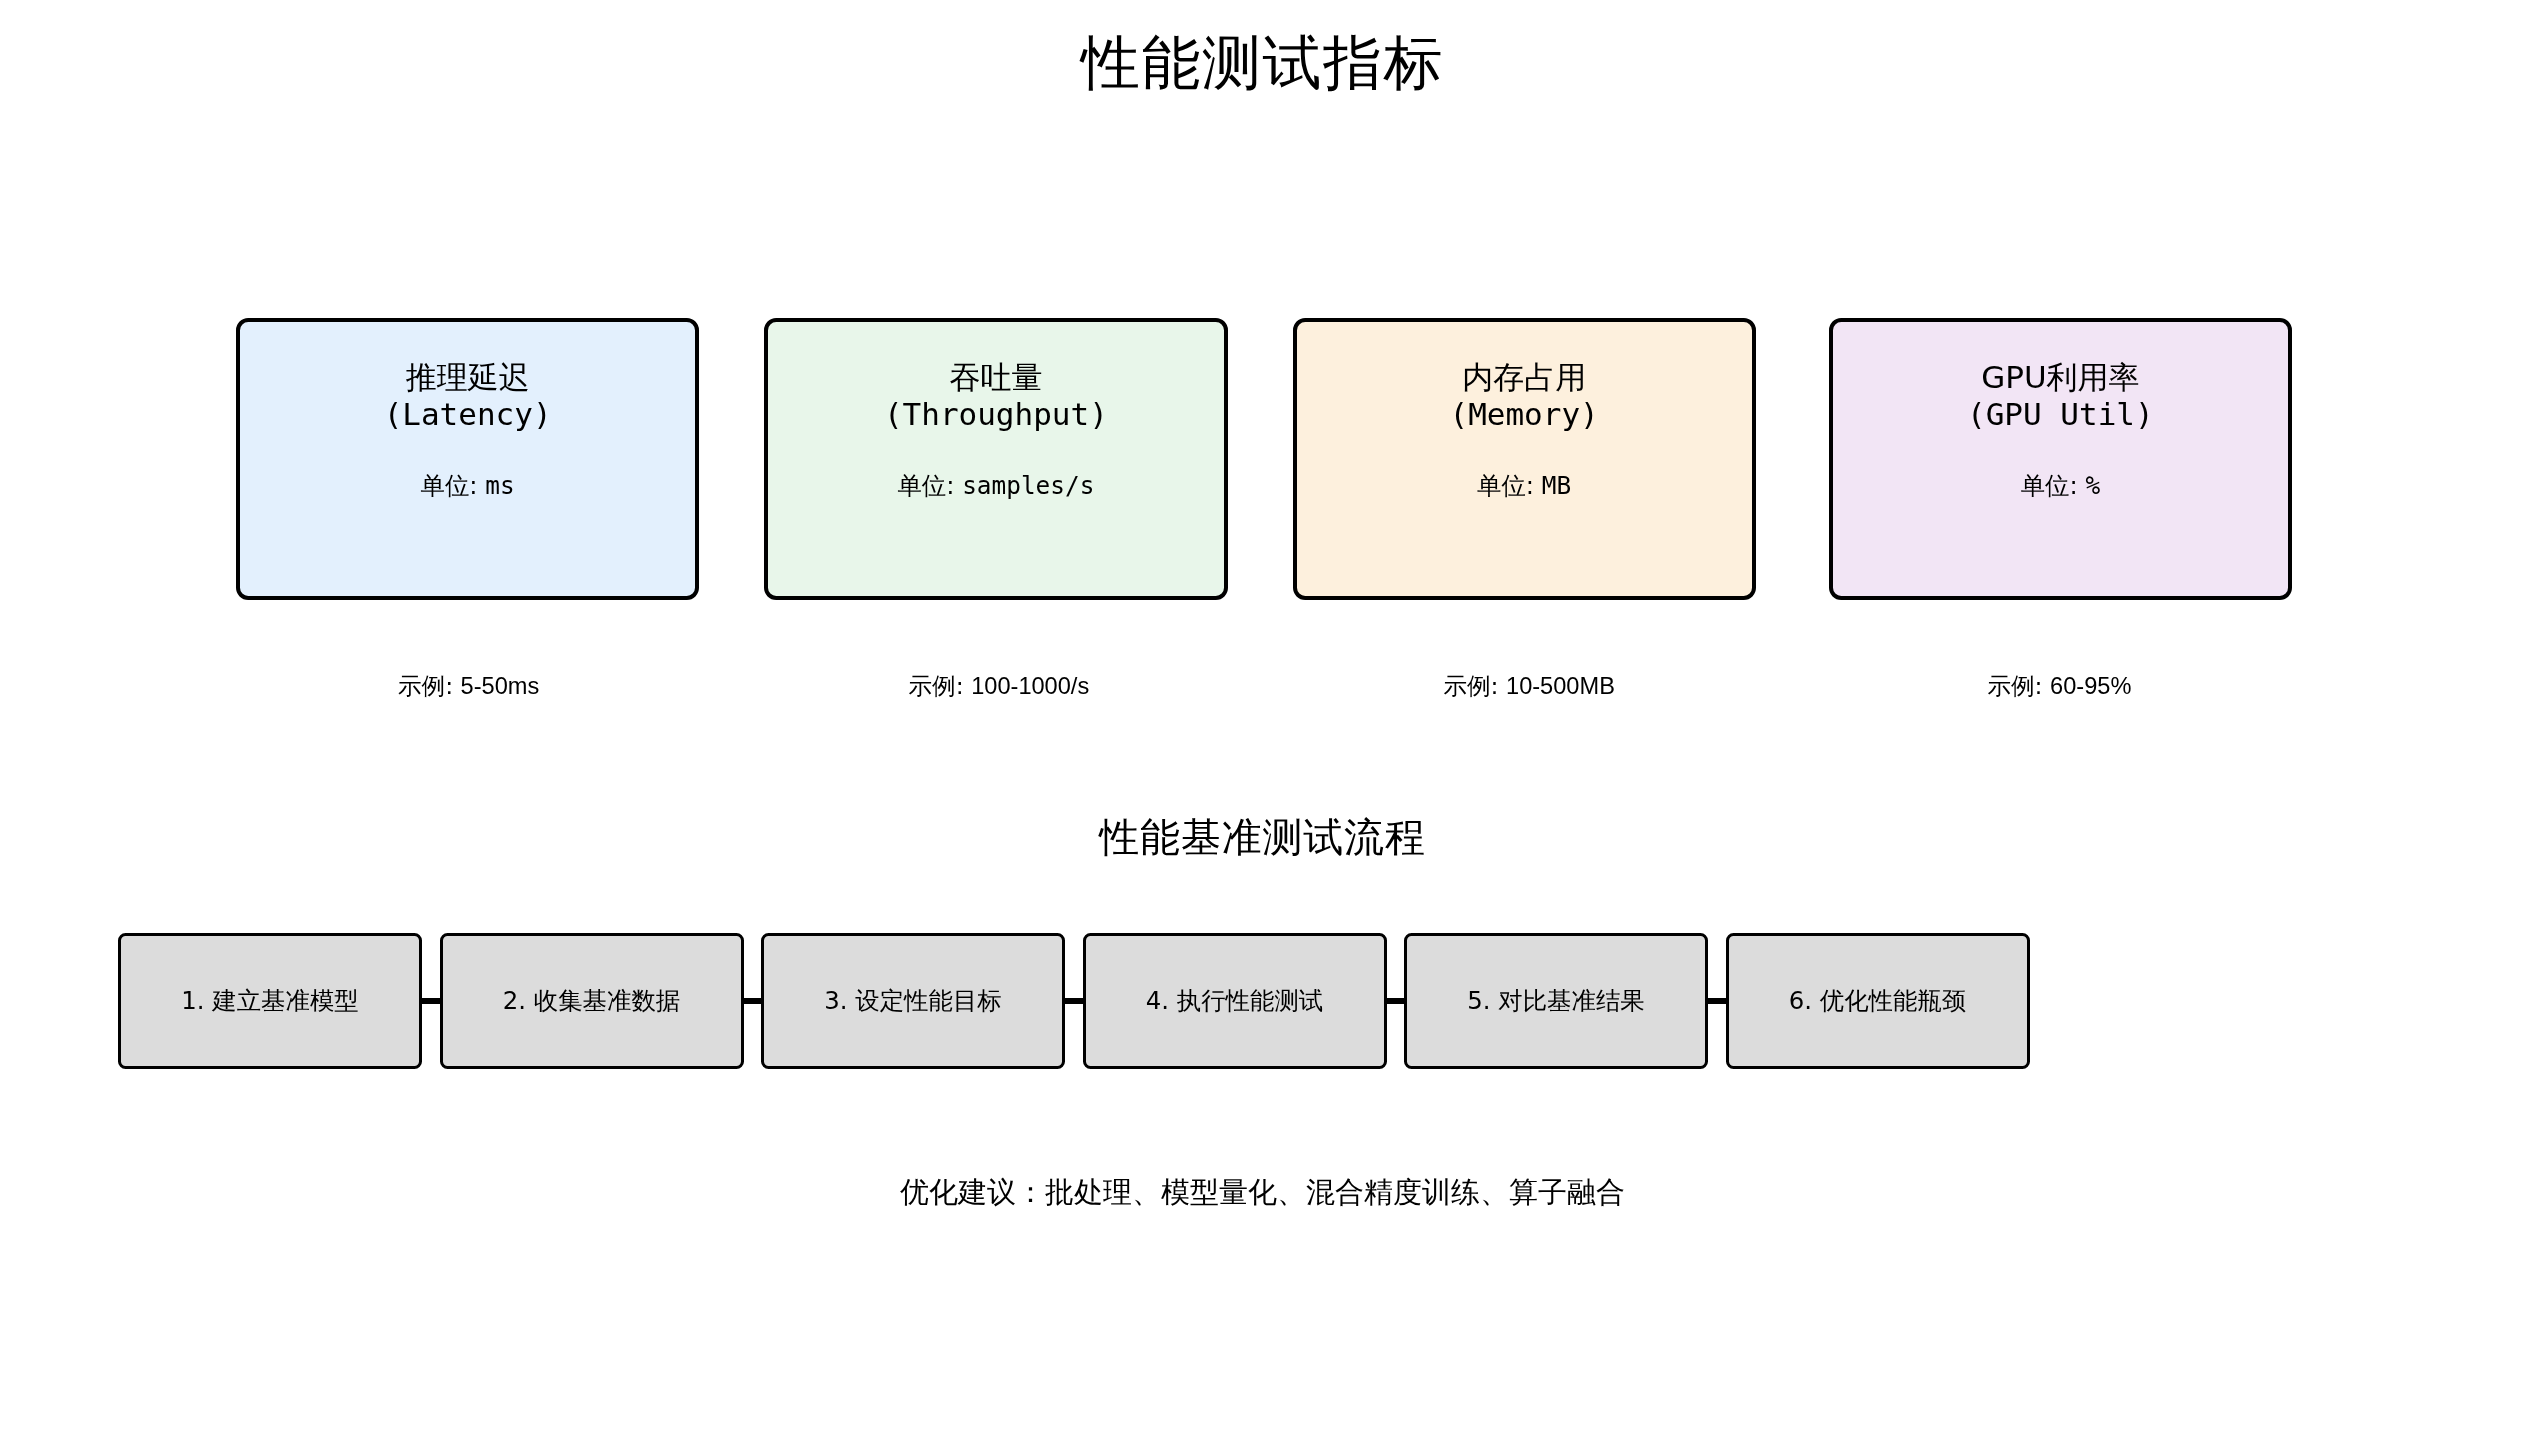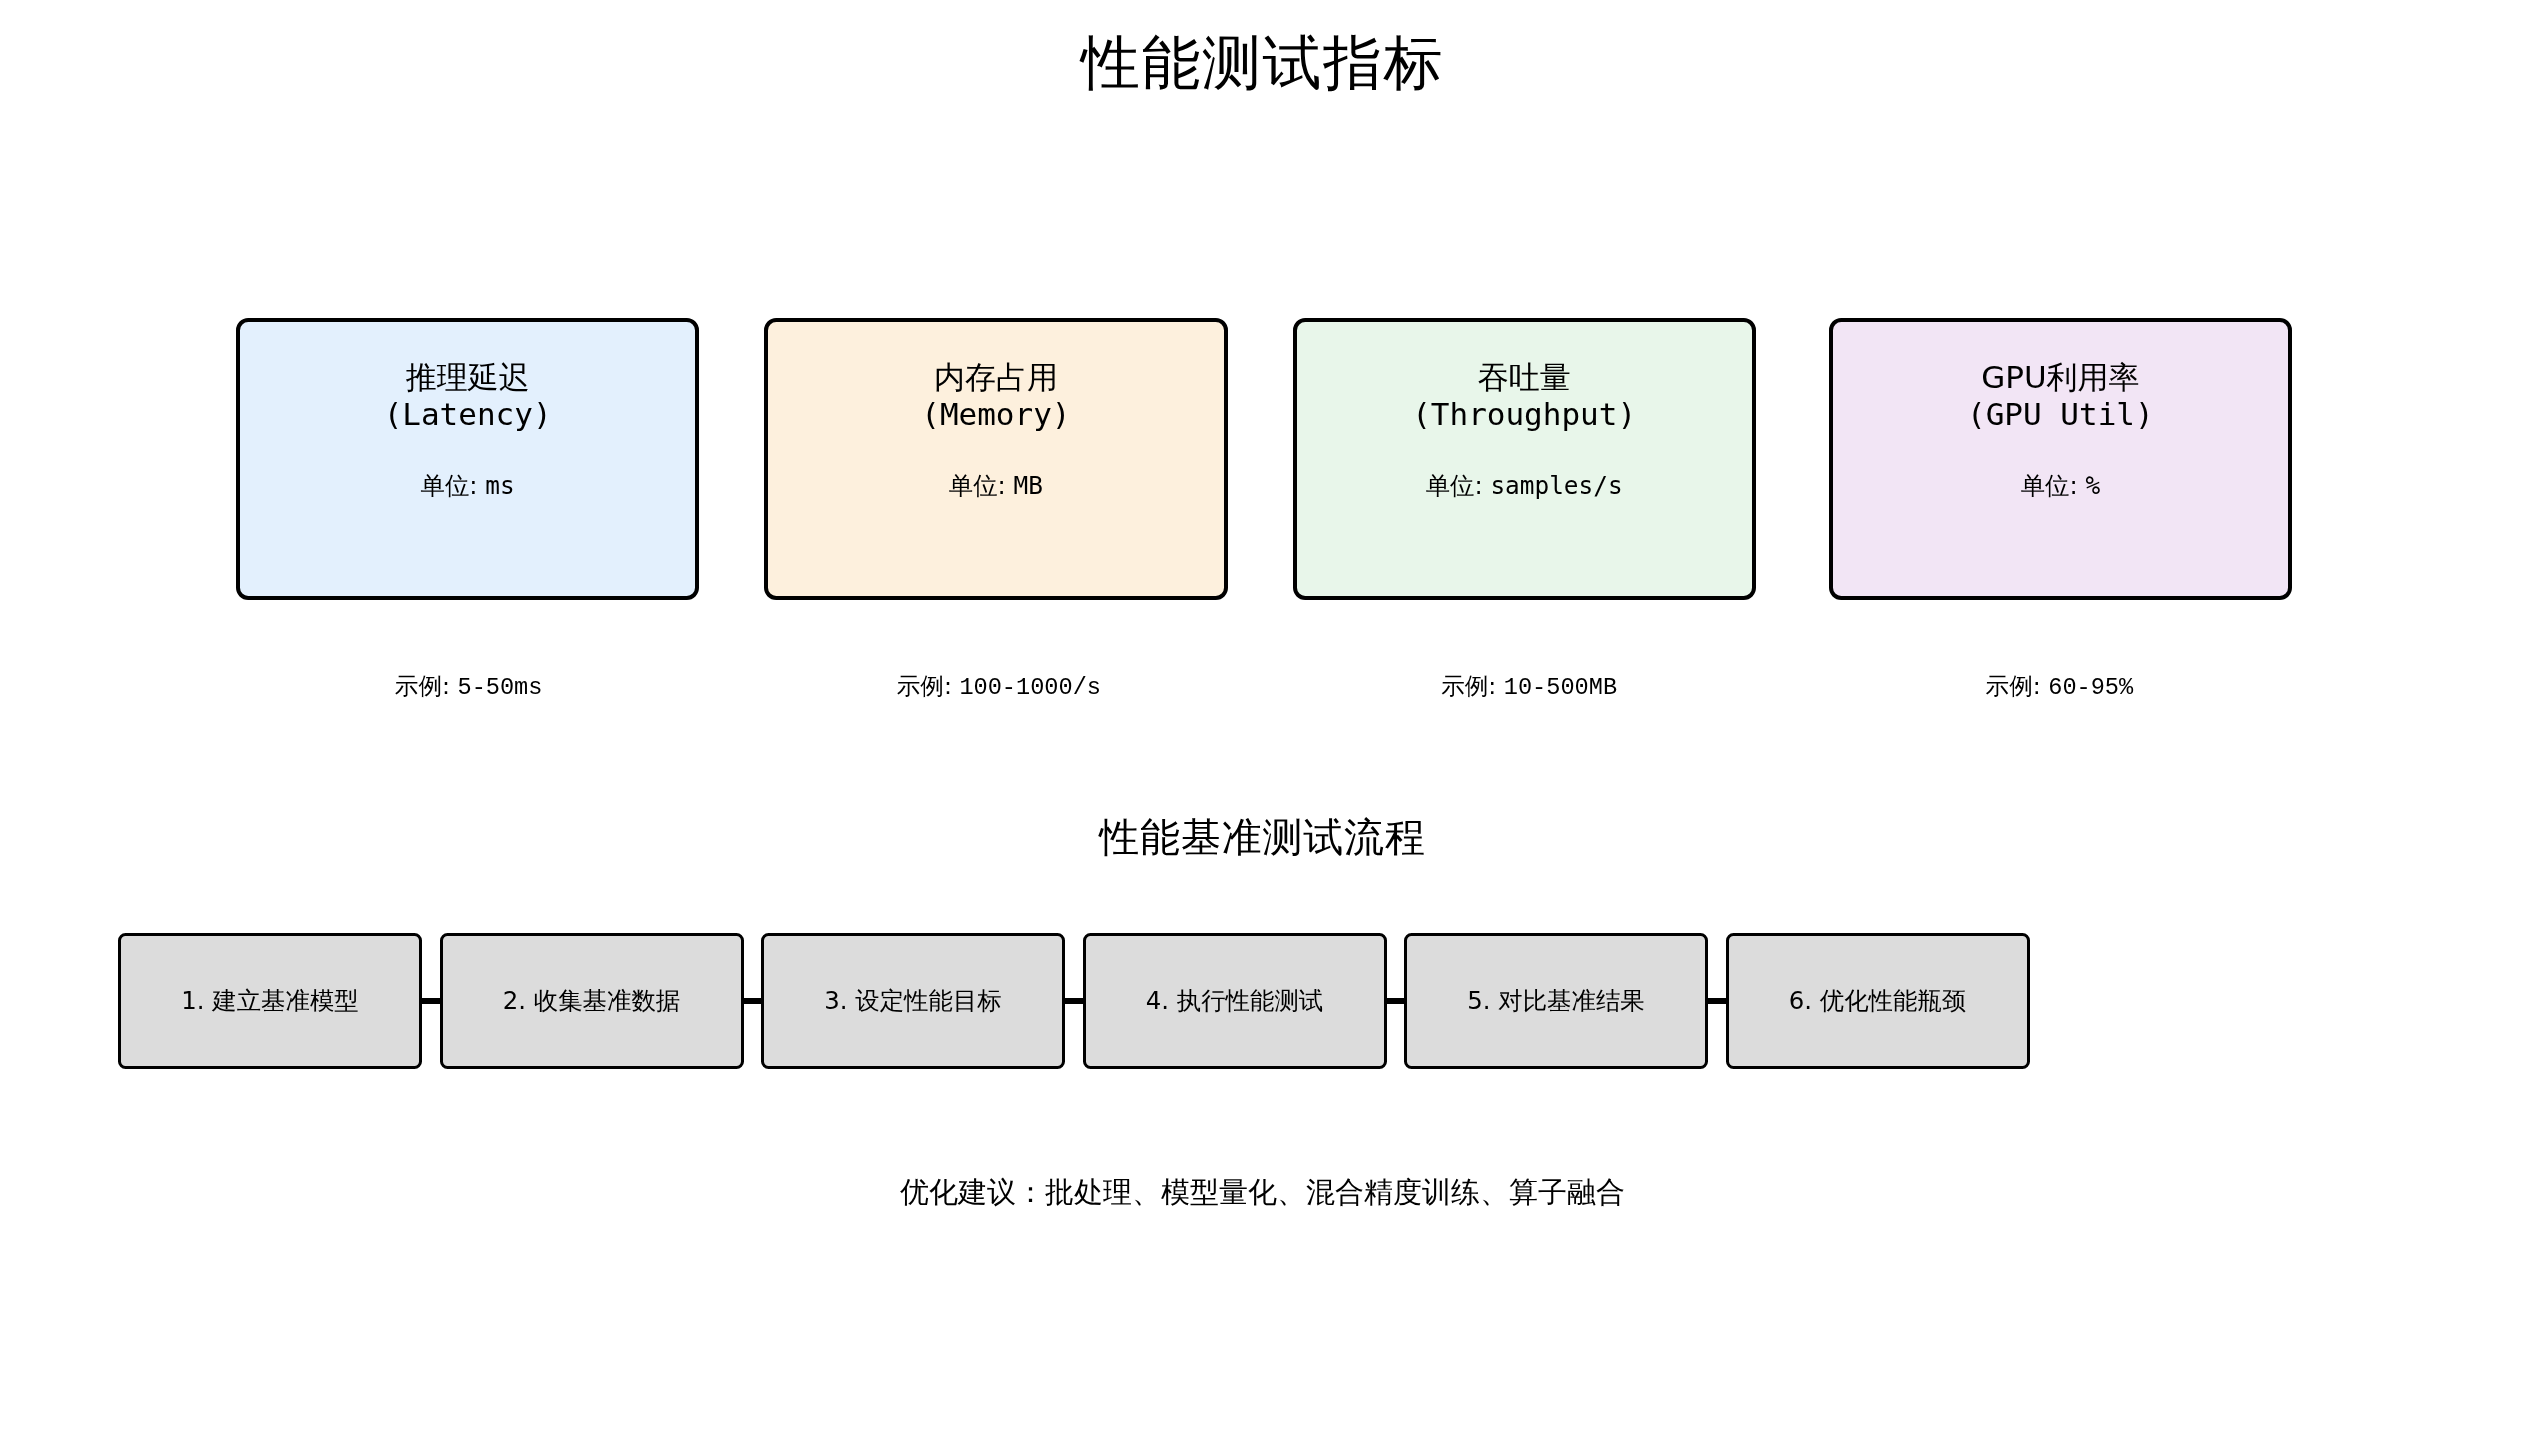--- a/index.html
+++ b/index.html
@@ -88,21 +88,21 @@
     gap: 65px;
   }
   .metric-example {
     width: 468px;
     text-align: center;
     font-size: 23.6px;
     color: #000000;
     white-space: pre;
   }
   .metric-example .ex-val {
-    font-family: Liberation Mono, monospace;
+    font-family: Liberation Sans, sans-serif;
   }
 
   
   #flow-title {
     position: absolute;
     top: 810px;
     left: 0;
     width: 2525px;
     text-align: center;
     font-size: 40px;
@@ -160,30 +160,30 @@
 <div id="main-title">性能测试指标</div>
 
 <div id="metrics-row">
 
   <div class="metric-card" style="background: rgb(227, 240, 253); border-color: rgb(0, 0, 0);">
     <div class="metric-name">推理延迟</div>
     <div class="metric-en">(Latency)</div>
     <div class="metric-unit"><span>单位: </span><span class="unit-val">ms</span></div>
   </div>
 
+  <div class="metric-card" style="background: rgb(232, 246, 234); border-color: rgb(0, 0, 0);">
+    <div class="metric-name">吞吐量</div>
+    <div class="metric-en">(Throughput)</div>
+    <div class="metric-unit"><span>单位: </span><span class="unit-val">samples/s</span></div>
+  </div>
+
   <div class="metric-card" style="background: rgb(253, 240, 221); border-color: rgb(0, 0, 0);">
     <div class="metric-name">内存占用</div>
     <div class="metric-en">(Memory)</div>
     <div class="metric-unit"><span>单位: </span><span class="unit-val">MB</span></div>
-  </div>
-
-  <div class="metric-card" style="background: rgb(232, 246, 234); border-color: rgb(0, 0, 0);">
-    <div class="metric-name">吞吐量</div>
-    <div class="metric-en">(Throughput)</div>
-    <div class="metric-unit"><span>单位: </span><span class="unit-val">samples/s</span></div>
   </div>
 
   <div class="metric-card" style="background: rgb(242, 229, 245); border-color: rgb(0, 0, 0); margin-left: 8px;">
     <div class="metric-name">GPU利用率</div>
     <div class="metric-en">(GPU Util)</div>
     <div class="metric-unit"><span>单位: </span><span class="unit-val">%</span></div>
   </div>
 
 </div>
 

